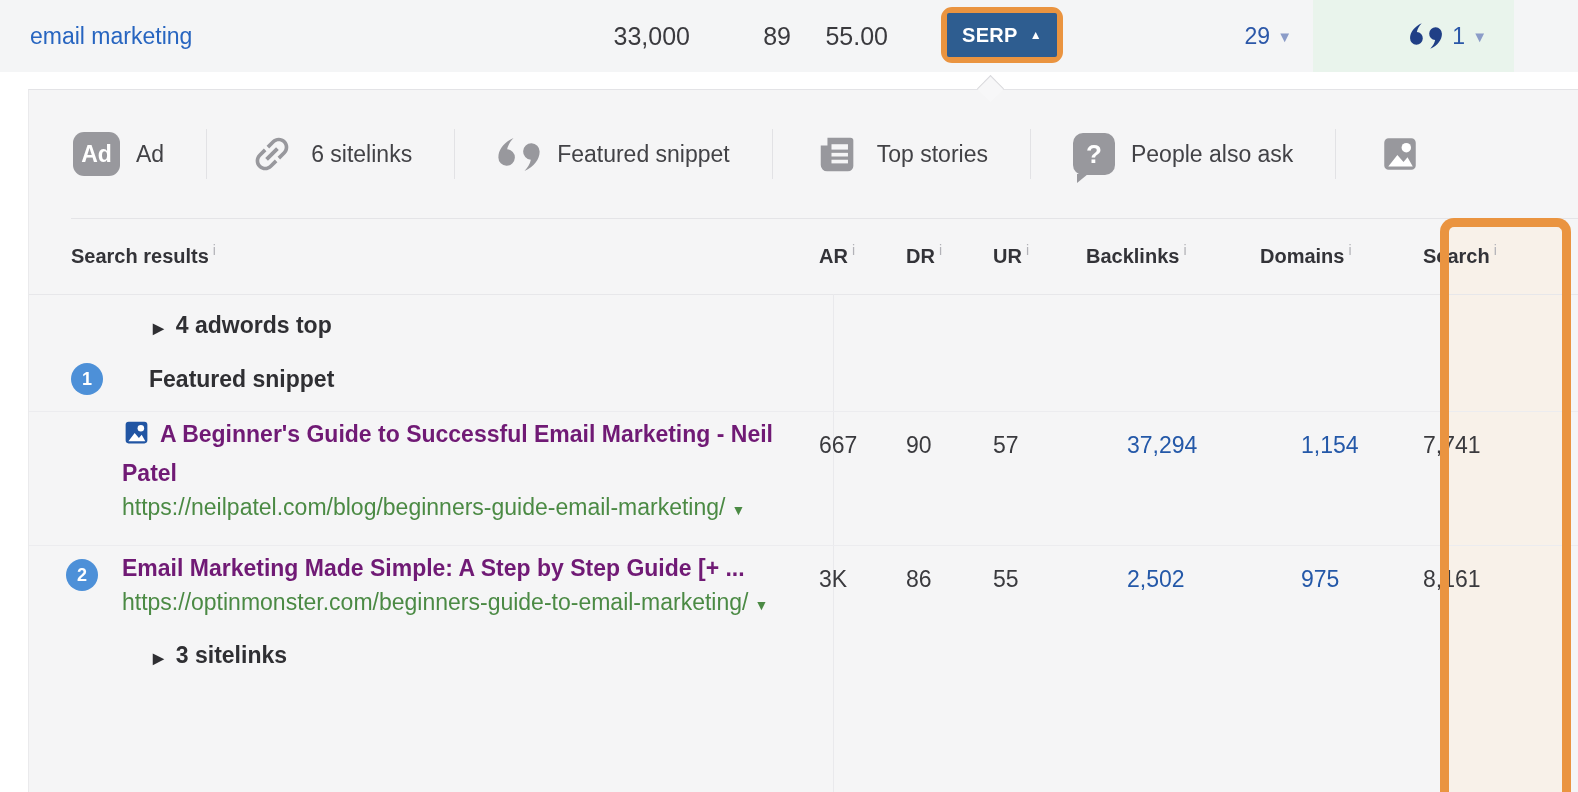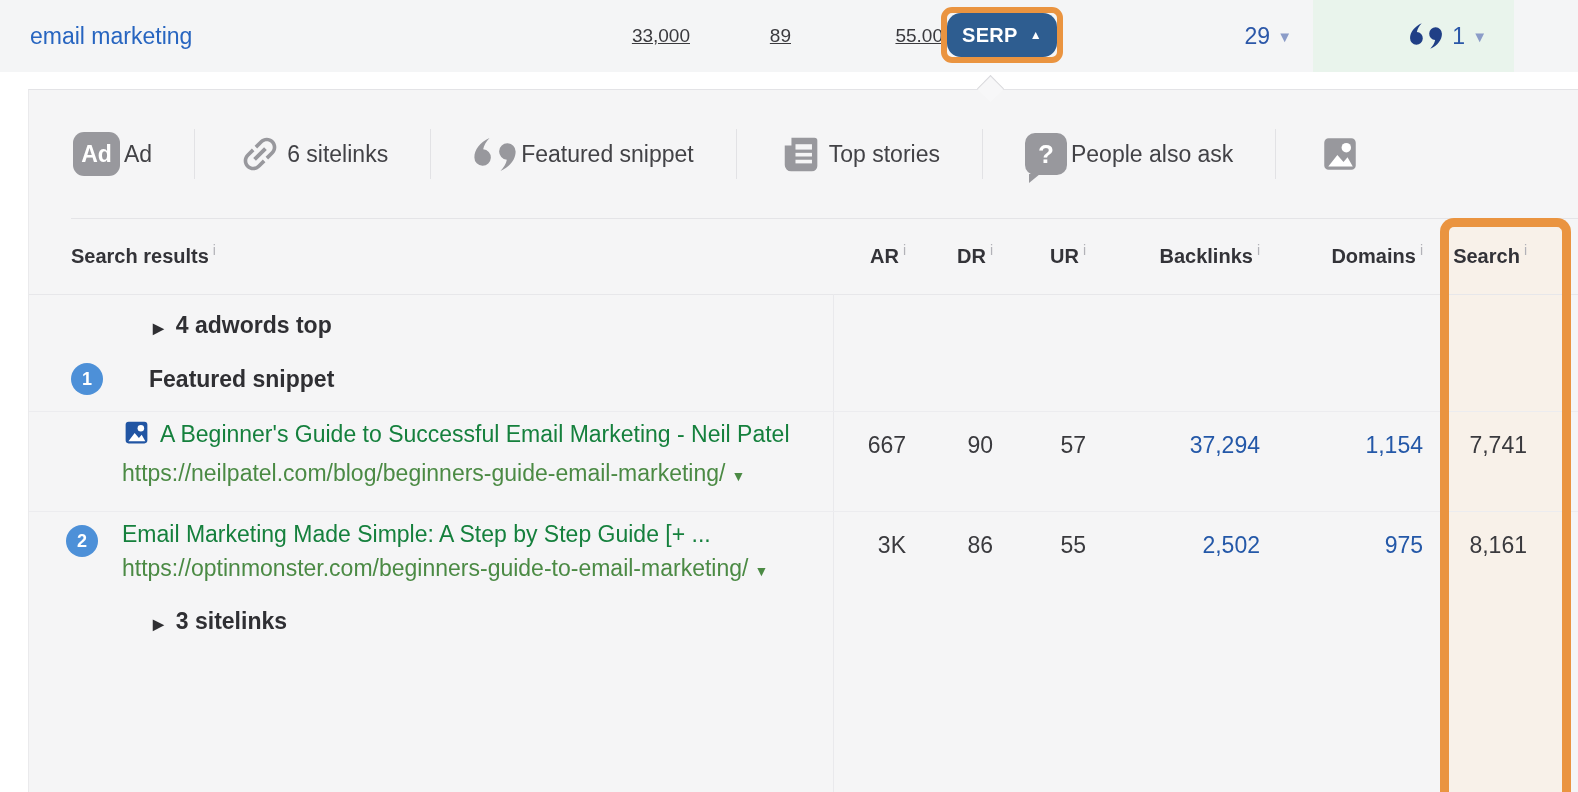--- a/index.html
+++ b/index.html
@@ -2,24 +2,24 @@
 <html><head>
 <meta charset="utf-8">
 <style>
   html,body{margin:0;padding:0;background:#fff;}
   .canvas{position:relative;width:1578px;height:792px;overflow:hidden;
           font-family:"Liberation Sans",sans-serif;color:#3a3a3e;background:#fff;}
 
   
   .topbar{position:absolute;left:0;top:0;width:1578px;height:72px;background:#f4f5f6;}
   .kw{position:absolute;left:30px;top:0;line-height:72px;font-size:23px;color:#2765c0;cursor:pointer;text-decoration:none;}
-  .tb-num{position:absolute;top:0;line-height:72px;font-size:19px;color:#3a3a3e;text-decoration:underline;}
-  .tb-volume{right:888px;} .tb-kd{right:787px;} .tb-cpc{right:635px;}
+  .tb-num{position:absolute;top:0;line-height:72px;font-size:25px;color:#3a3a3e;}
+  .tb-volume{right:888px;} .tb-kd{right:787px;} .tb-cpc{right:690px;}
   .serp-ring{position:absolute;left:941px;top:7px;border:6px solid #ea9440;border-radius:11px;}
-  .serp-btn{display:flex;align-items:center;background:#2e5d90;border-radius:14px;height:44px;padding:0 15px;cursor:pointer;}
+  .serp-btn{display:flex;align-items:center;background:#2e5d90;border-radius:2px;height:44px;padding:0 15px;cursor:pointer;}
   .serp-btn .lbl{color:#fff;font-weight:bold;font-size:20px;letter-spacing:.3px;}
   .serp-btn .up{color:#fff;font-size:12px;margin-left:12px;}
   .pos-drop{position:absolute;right:286px;top:0;line-height:72px;font-size:23px;color:#2b57a8;cursor:pointer;}
   .caret-dn{font-size:15px;color:#8b9cc8;margin-left:7px;vertical-align:2px;}
   .quote-box{position:absolute;left:1313px;top:0;width:201px;height:72px;background:#e9f4ec;
              display:flex;align-items:center;justify-content:flex-end;padding-right:27px;box-sizing:border-box;}
   .quote-box .q-ic{color:#203f86;margin-right:9px;display:inline-flex;}
   .quote-box .q-n{font-size:23px;color:#2b57a8;}
 
   
@@ -30,60 +30,60 @@
 
   
   .traffic-bg{position:absolute;left:1411px;top:128px;width:131px;height:600px;background:#f8f1e9;
               border-radius:14px 14px 0 0;z-index:0;}
   .traffic-frame{position:absolute;left:1411px;top:128px;width:131px;height:600px;box-sizing:border-box;
                  border:9px solid #ea9440;border-bottom:none;border-radius:14px 14px 0 0;z-index:4;pointer-events:none;}
 
   
   .features{position:absolute;left:0;top:0;right:0;height:128px;display:flex;align-items:center;
             padding-left:44px;box-sizing:border-box;z-index:2;}
-  .feat{display:flex;align-items:center;gap:4px;padding:0 42px;}
+  .feat{display:flex;align-items:center;gap:16px;padding:0 42px;}
   .feat:first-child{padding-left:0;}
   .feat-label{font-size:23px;color:#424246;white-space:nowrap;}
   .fdiv{width:1px;height:50px;background:#e2e2e5;flex:none;}
   .ad-badge{width:47px;height:44px;background:#98989d;border-radius:11px;color:#fff;font-weight:bold;
             font-size:23px;display:flex;align-items:center;justify-content:center;flex:none;}
   .gicon{color:#98989d;display:inline-flex;flex:none;}
   .qa-bubble{position:relative;width:42px;height:42px;background:#98989d;border-radius:10px;color:#fff;
              font-weight:bold;font-size:26px;display:flex;align-items:center;justify-content:center;flex:none;}
   .qa-bubble::after{content:"";position:absolute;left:4px;bottom:-8px;
                     border-left:11px solid #98989d;border-bottom:9px solid transparent;}
   .features-line{position:absolute;left:42px;right:0;top:128px;height:1px;background:#e4e4e7;z-index:1;}
 
   
   .tablewrap{position:absolute;left:0;top:128px;right:0;z-index:2;}
   .grid{display:grid;grid-template-columns:748px 87px 87px 93px 174px 163px 104px;
         padding-left:42px;padding-right:52px;box-sizing:border-box;}
   .thead{height:76px;align-items:center;}
   .th{font-size:20px;font-weight:bold;color:#333338;}
-  .th.num,.cell.num{text-align:right;}
+  .th.num,.cell.num{}
   .supi{font-size:14px;color:#b2b2b8;position:relative;top:-8px;margin-left:4px;font-weight:normal;}
   .thead-line{position:absolute;left:0;right:0;top:204px;height:1px;background:#e7e7ea;z-index:1;}
   .vline{position:absolute;left:804px;top:204px;bottom:0;width:1px;background:#e9e9ec;z-index:1;}
 
   .trow{position:relative;}
   .result-row{border-top:1px solid #ececef;}
   .cell.num{font-size:23px;color:#3a3a3e;padding-top:16px;line-height:34px;}
   .cell.num a{color:#2458a8;text-decoration:none;cursor:pointer;margin-left:41px;}
 
   .group-row{height:117px;box-sizing:border-box;padding-top:18px;}
   .toggle{margin-left:82px;font-size:23px;font-weight:bold;color:#2f2f33;cursor:pointer;white-space:nowrap;}
   .caretR{font-size:14px;margin-right:12px;color:#2f2f33;}
   .fsline{margin-top:24px;display:flex;align-items:center;}
   .pos-circle{width:32px;height:32px;border-radius:50%;background:#4d90d8;color:#fff;font-weight:bold;
               font-size:18px;display:flex;align-items:center;justify-content:center;flex:none;}
   .fs-label{margin-left:46px;font-size:23px;font-weight:bold;color:#2f2f33;}
 
   .namecell{position:relative;padding:5px 0 18px 51px;box-sizing:border-box;}
   .namecell .pos-circle{position:absolute;left:-5px;top:13px;}
-  .rtitle{width:672px;font-size:23px;line-height:34px;color:#15803d;word-break:break-all;cursor:pointer;}
+  .rtitle{width:672px;font-size:23px;line-height:34px;color:#701a75;word-break:break-all;cursor:pointer;font-weight:bold;}
   .rurl{width:672px;font-size:23px;line-height:34px;color:#4b8a44;word-break:break-all;cursor:pointer;}
   .url-caret{font-size:14px;color:#4b8a44;margin-left:6px;word-break:normal;}
   .mini-img{display:inline-block;vertical-align:-5px;margin-right:9px;}
   .sitelinks-toggle{margin-left:31px;margin-top:20px;}
 </style>
 </head>
 <body>
 
 <div class="canvas">
 

